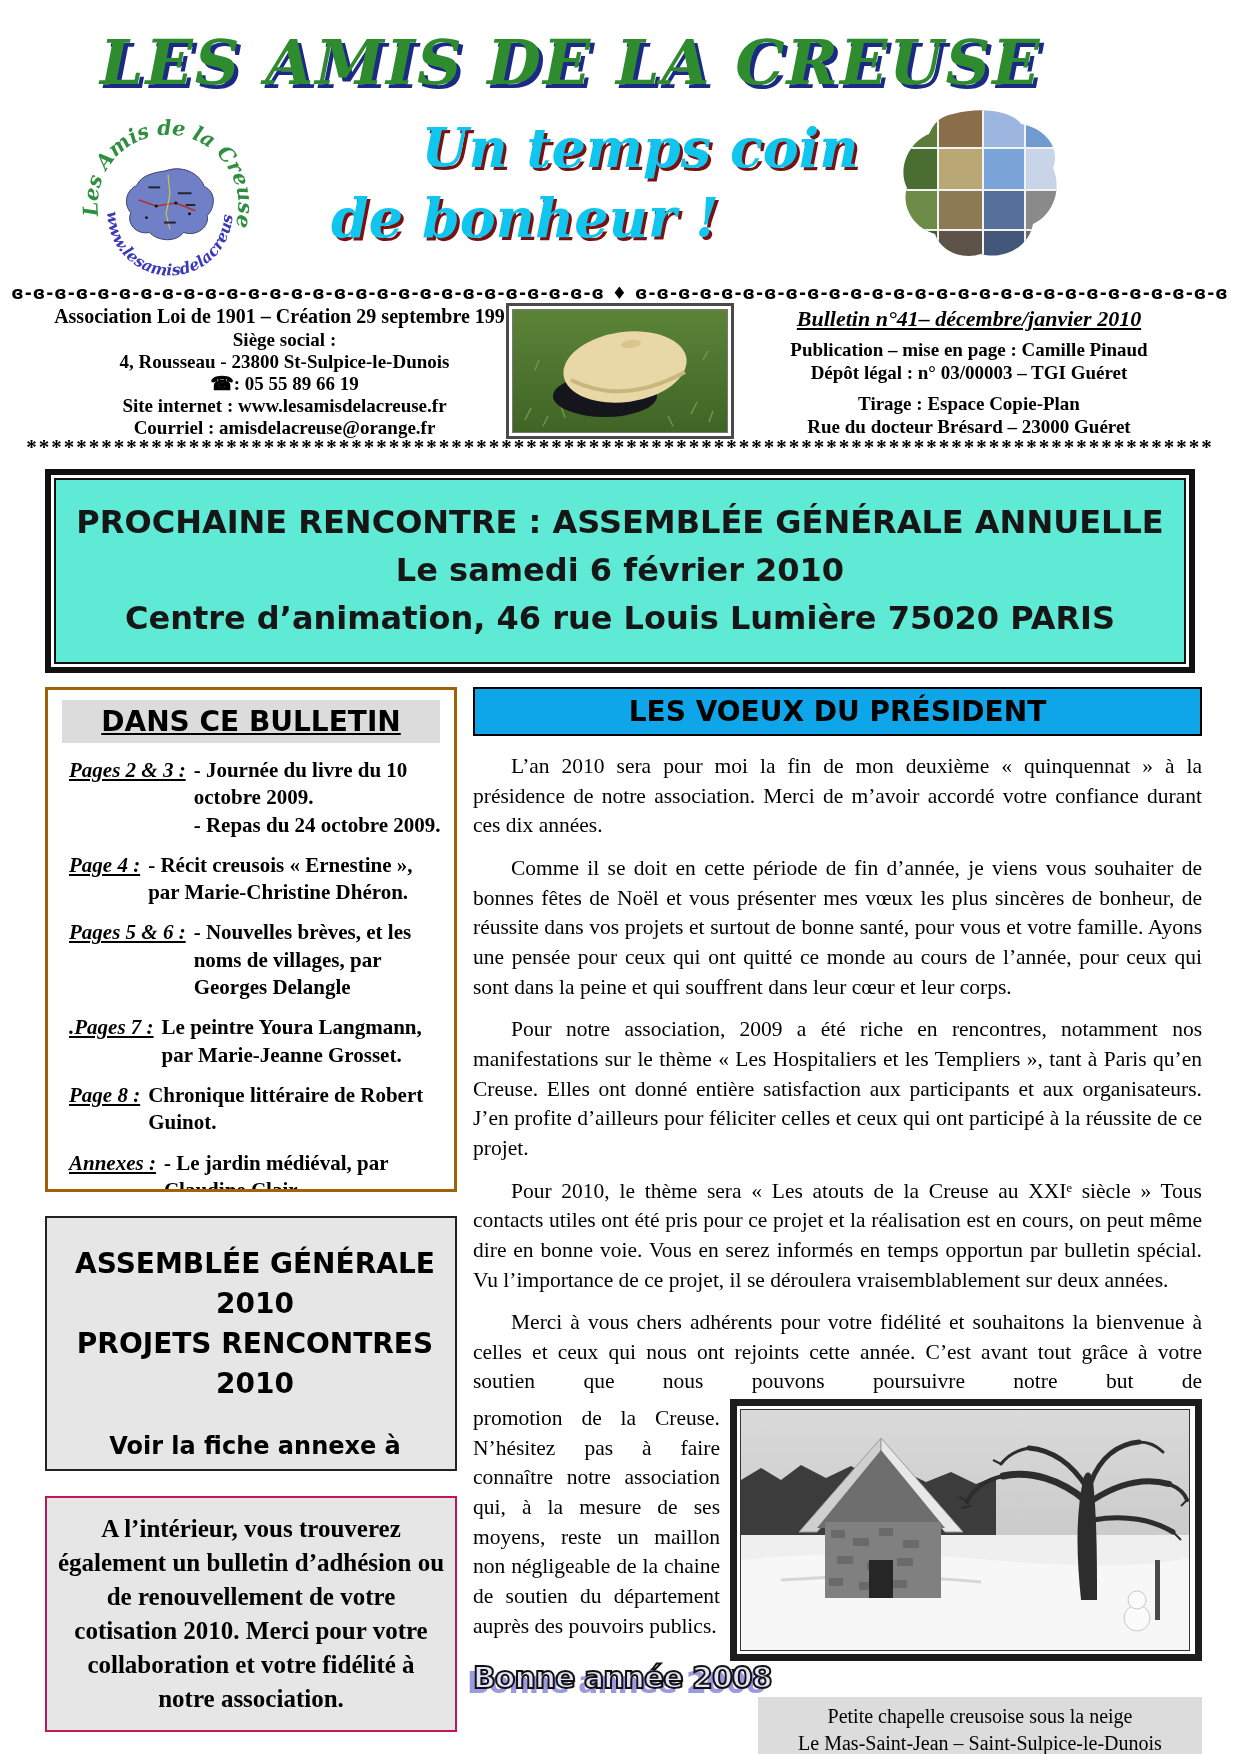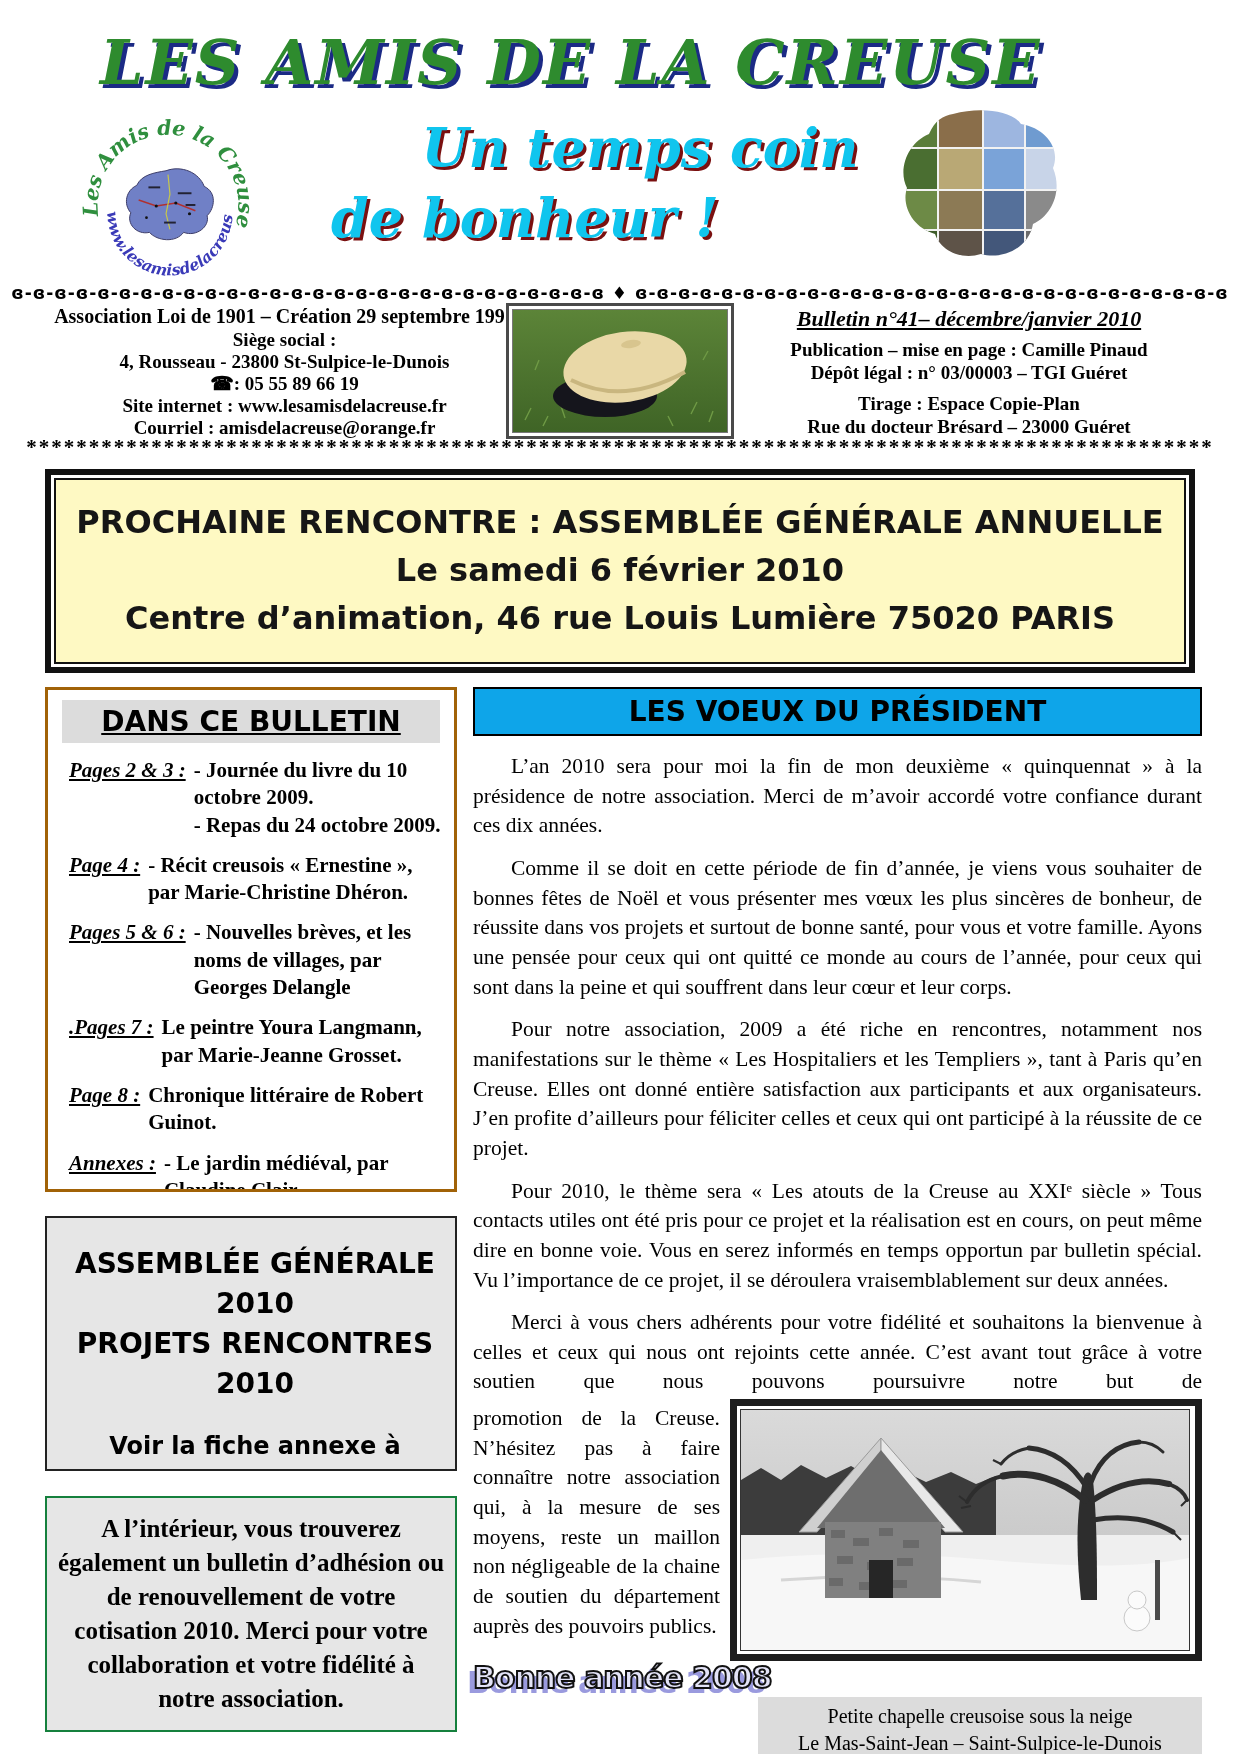--- a/index.html
+++ b/index.html
@@ -44,21 +44,21 @@
     font-weight:bold; font-size:19px; line-height:23px; }
   .bulletin-title { font-size:22px; font-style:italic; text-decoration:underline; margin-bottom:8px; }
   .info-right .gap { height:8px; }
   .stars-row {
     position:absolute; top:152px; left:0; right:0; text-align:center;
     font-weight:bold; font-size:21px; letter-spacing:2px; white-space:nowrap; overflow:hidden;
   }
 
   
   .banner { margin:8px 45px 0 45px; border:6px solid #111; background:#fff; padding:3px; }
-  .banner-inner { border:2px solid #111; background:#fef9c3; padding:18px 8px 20px 8px; text-align:center;
+  .banner-inner { border:2px solid #111; background:#5eead4; padding:18px 8px 20px 8px; text-align:center;
     font-family:"DejaVu Sans",sans-serif; font-weight:bold; color:#161616; }
   .banner-line { font-size:32px; line-height:48px; white-space:nowrap; }
 
   
   .columns { display:flex; gap:16px; margin:14px 38px 0 45px; }
   .col-left { width:412px; flex:0 0 412px; }
   .col-right { flex:1; min-width:0; }
 
   
   .toc-box { border:3px solid #a16207; background:#fff; height:505px; overflow:hidden; box-sizing:border-box; padding:8px 10px; }
@@ -66,21 +66,21 @@
     font-family:"DejaVu Sans",sans-serif; font-weight:bold; font-size:28px; text-decoration:underline; }
   .toc-item { display:flex; margin-bottom:13px; font-size:21px; font-weight:bold; line-height:1.3;margin-left:11px; }
   .toc-label { white-space:nowrap; font-style:italic; text-decoration:underline; margin-right:8px; }
   .toc-text { flex:1; white-space:pre-line; text-align:left; }
 
   
   .ag-box { margin-top:24px; border:2px solid #222; background:#e6e6e6; height:255px; box-sizing:border-box;
     padding:26px 4px 0 12px; text-align:center; font-family:"DejaVu Sans",sans-serif; font-weight:bold; overflow:hidden; }
   .ag-title { font-size:28px; line-height:40px; }
   .ag-body { margin-top:22px; font-size:24px; line-height:40px; }
-  .adhesion-box { margin-top:25px; border:2px solid #15803d; background:#e6e6e6; box-sizing:border-box;
+  .adhesion-box { margin-top:25px; border:2px solid #be185d; background:#e6e6e6; box-sizing:border-box;
     padding:14px 10px; text-align:center; font-weight:bold; font-size:25px; line-height:34px; }
 
   
   .voeux-header { border:2px solid #000; background:#0ea5e9; text-align:center; padding:6px 0;
     font-family:"DejaVu Sans",sans-serif; font-weight:bold; font-size:28px; }
   .voeux-body { margin-top:16px; font-size:21.5px; line-height:1.38; text-align:justify; }
   .voeux-body p { margin:5px 0 13px 0; text-indent:38px; }
   .voeux-body p.nolast { text-align-last:justify; margin-bottom:0; }
   .wrap-row { display:flex; gap:10px; margin-top:2px; }
   .wrap-left { flex:1; min-width:0; }

